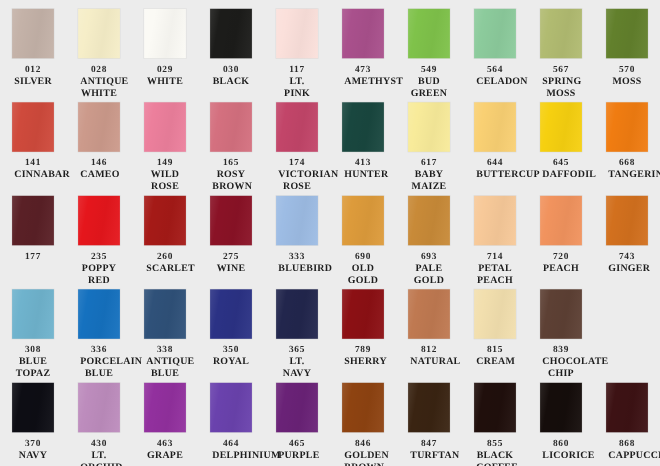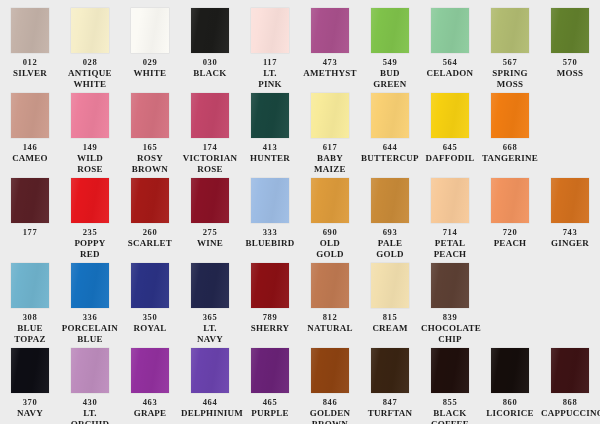--- a/index.html
+++ b/index.html
@@ -73,21 +73,21 @@
   }
 
   .swatch-name {
     font-size: 9px;
     letter-spacing: 0.25px;
     color: #1d1d1d;
     line-height: 11px;
     text-align: center;
     width: 60px;
     word-spacing: 60px;
-    padding: 0 1px;
+    padding: 0 13px;
     box-sizing: border-box;
   }
 </style>
 </head>
 <body style="background: rgb(236, 236, 236);">
 
 <div id="chart">
     <div class="swatch-row">
       <div class="swatch-cell">
         <div class="swatch-chip" style="background-color: rgb(196, 178, 168);"></div>
@@ -135,20 +135,25 @@
         <div class="swatch-name">SPRING MOSS</div>
       </div>
       <div class="swatch-cell">
         <div class="swatch-chip" style="background-color: rgb(98, 128, 44);"></div>
         <div class="swatch-code">570</div>
         <div class="swatch-name">MOSS</div>
       </div>
     </div>
     <div class="swatch-row">
       <div class="swatch-cell">
+        <div class="swatch-chip" style="background-color: rgb(207, 74, 60);"></div>
+        <div class="swatch-code">141</div>
+        <div class="swatch-name">CINNABAR</div>
+      </div>
+      <div class="swatch-cell">
         <div class="swatch-chip" style="background-color: rgb(204, 154, 139);"></div>
         <div class="swatch-code">146</div>
         <div class="swatch-name">CAMEO</div>
       </div>
       <div class="swatch-cell">
         <div class="swatch-chip" style="background-color: rgb(236, 127, 156);"></div>
         <div class="swatch-code">149</div>
         <div class="swatch-name">WILD ROSE</div>
       </div>
       <div class="swatch-cell">
@@ -243,20 +248,25 @@
         <div class="swatch-chip" style="background-color: rgb(111, 179, 205);"></div>
         <div class="swatch-code">308</div>
         <div class="swatch-name">BLUE TOPAZ</div>
       </div>
       <div class="swatch-cell">
         <div class="swatch-chip" style="background-color: rgb(21, 113, 191);"></div>
         <div class="swatch-code">336</div>
         <div class="swatch-name">PORCELAIN BLUE</div>
       </div>
       <div class="swatch-cell">
+        <div class="swatch-chip" style="background-color: rgb(47, 81, 121);"></div>
+        <div class="swatch-code">338</div>
+        <div class="swatch-name">ANTIQUE BLUE</div>
+      </div>
+      <div class="swatch-cell">
         <div class="swatch-chip" style="background-color: rgb(43, 50, 133);"></div>
         <div class="swatch-code">350</div>
         <div class="swatch-name">ROYAL</div>
       </div>
       <div class="swatch-cell">
         <div class="swatch-chip" style="background-color: rgb(34, 38, 77);"></div>
         <div class="swatch-code">365</div>
         <div class="swatch-name">LT. NAVY</div>
       </div>
       <div class="swatch-cell">

